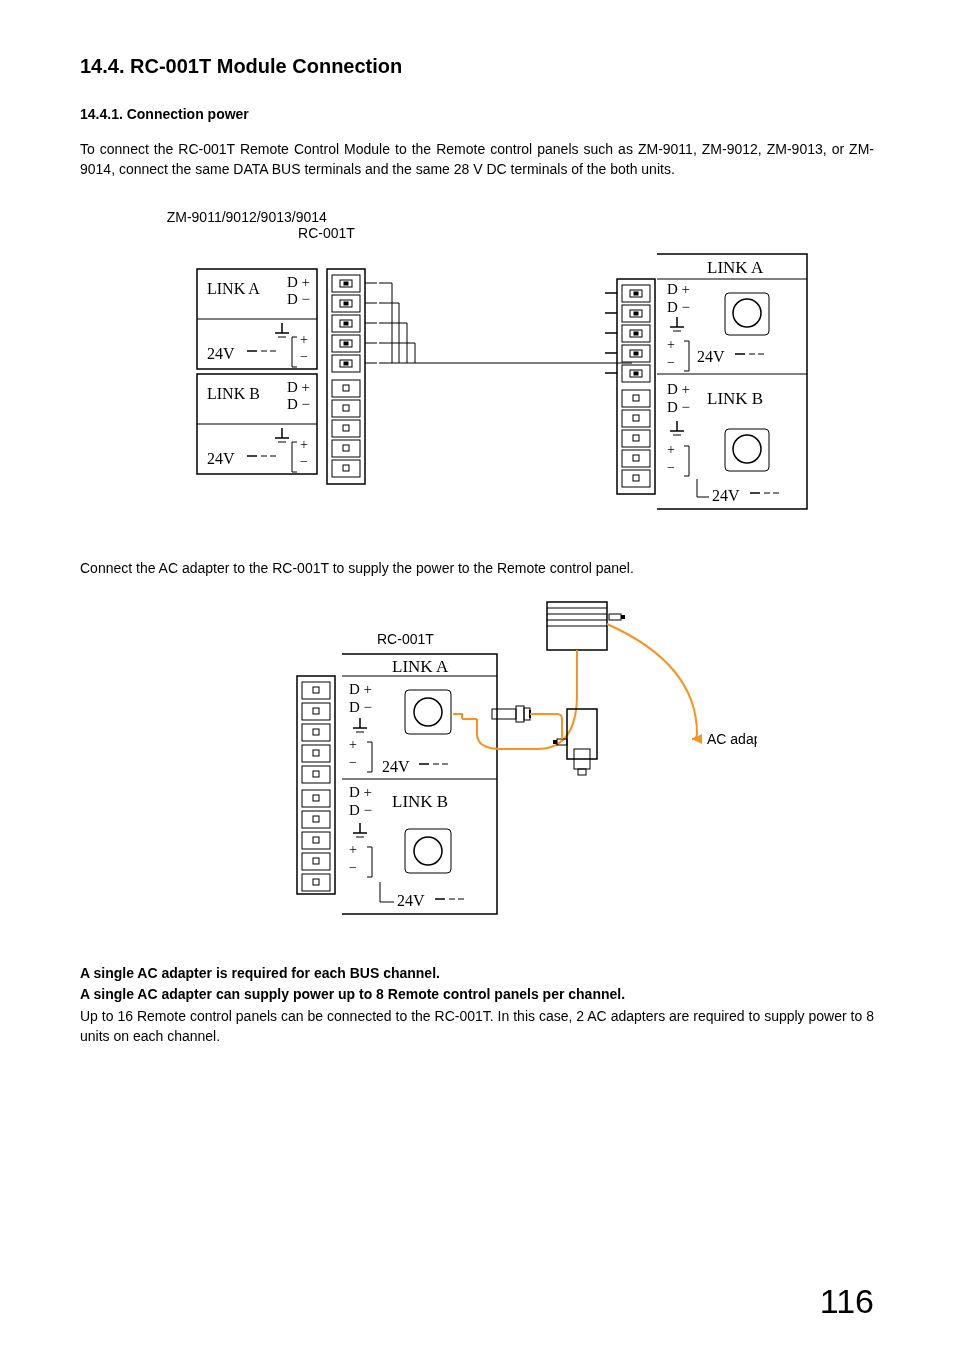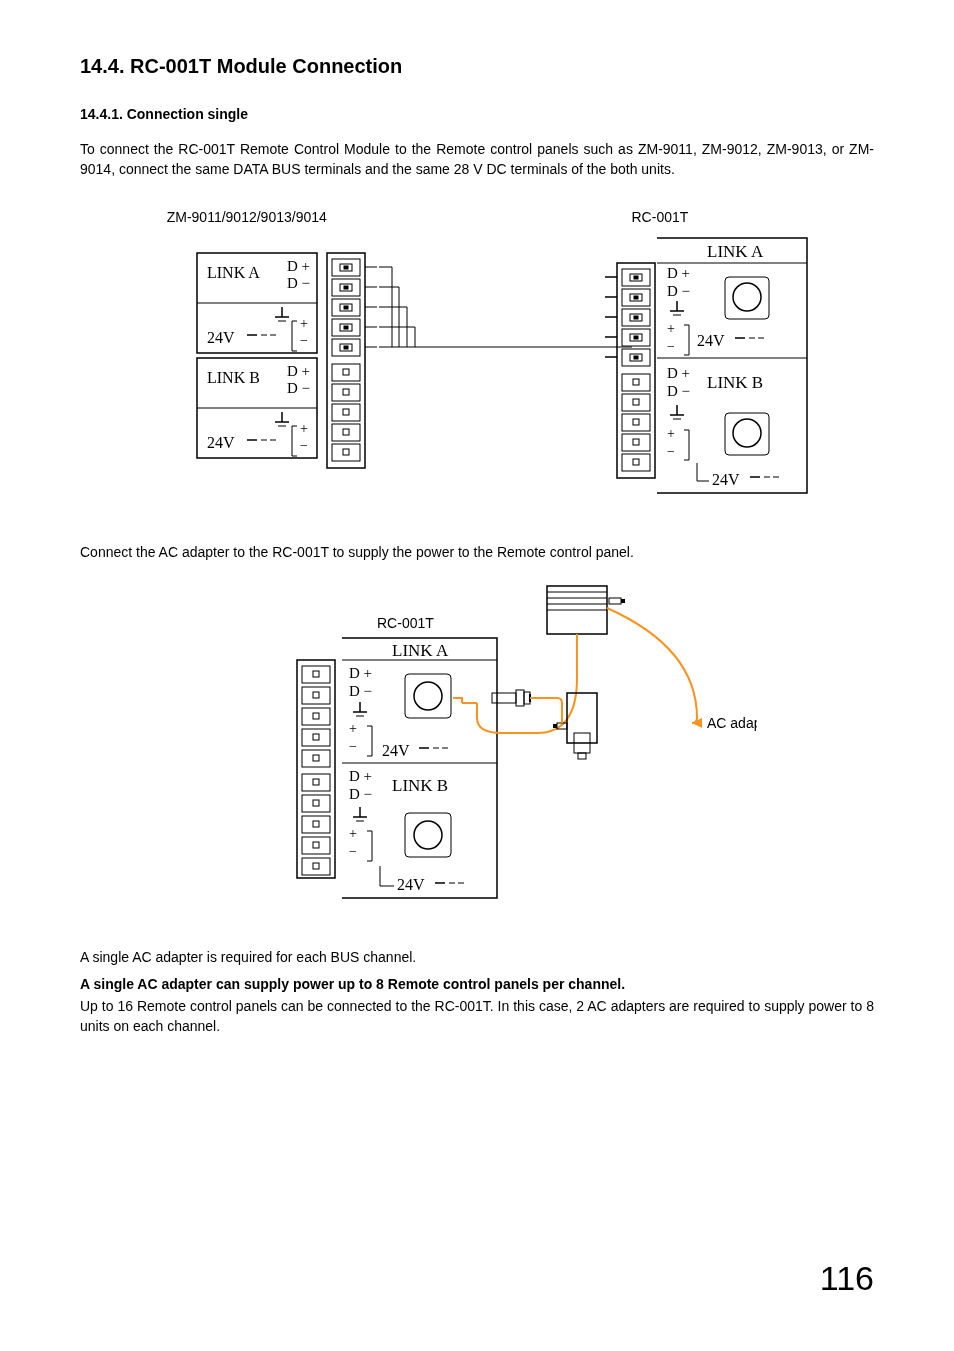--- a/index.html
+++ b/index.html
@@ -23,46 +23,47 @@
     margin: 0 0 18px 0;
   }
   p.body {
     font-size: 14px;
     margin: 0 0 10px 0;
     line-height: 1.4;
     text-align: justify;
   }
   .page-num {
     position: absolute;
-    bottom: 53px;
+    bottom: 30px;
     right: 80px;
     font-size: 34px;
     font-family: Arial, sans-serif;
   }
   .fig-wrap {
     margin: 30px auto 30px auto;
     width: 100%;
   }
   .label-row {
     display: flex;
     width: 100%;
     font-size: 14px;
     margin-bottom: 8px;
+    flex-direction: column;
   }
   .label-row .l { width: 42%; text-align: center; }
   .label-row .r { width: 52%; text-align: center; padding-left:40px;}
   
   svg { display:block; }
   .serif { font-family: "Times New Roman", Georgia, serif; }
 </style>
 </head>
 <body>
 
 <h2 class="sec-title">14.4. RC-001T Module Connection</h2>
-<h3 class="sub-title">14.4.1. Connection single</h3>
+<h3 class="sub-title">14.4.1. Connection power</h3>
 <p class="body">To connect the RC-001T Remote Control Module to the Remote control panels such as ZM-9011, ZM-9012, ZM-9013, or ZM-9014, connect the same DATA BUS terminals and the same 28 V DC terminals of the both units.</p>
 
 <div class="fig-wrap">
   <div class="label-row">
     <div class="l">ZM-9011/9012/9013/9014</div>
     <div class="r">RC-001T</div>
   </div>
   <svg width="700" height="280" viewBox="0 0 700 280" style="margin:0 auto;">
 
     <g transform="translate(70,10)">
@@ -320,17 +321,17 @@
       <rect x="0" y="0" width="30" height="50" fill="none" stroke="#000" stroke-width="1.5"></rect>
       <rect x="7" y="40" width="16" height="20" fill="none" stroke="#000"></rect>
       <rect x="11" y="60" width="8" height="6" fill="none" stroke="#000"></rect>
       <rect x="-10" y="30" width="10" height="6" fill="none" stroke="#000"></rect>
       <rect x="-14" y="31" width="4" height="4" fill="#000"></rect>
     </g>
     <path d="M333 120 L360 120 Q365 120 365 125 L365 145" fill="none" stroke="#f7931e" stroke-width="2"></path>
   </svg>
 </div>
 
-<p class="body" style="margin-bottom:8px;">A single AC adapter is required for each BUS channel.</p>
+<p class="body" style="margin-bottom:2px;font-weight:bold;">A single AC adapter is required for each BUS channel.</p>
 <p class="body" style="margin-bottom:2px;font-weight:bold;">A single AC adapter can supply power up to 8 Remote control panels per channel.</p>
 <p class="body">Up to 16 Remote control panels can be connected to the RC-001T. In this case, 2 AC adapters are required to supply power to 8 units on each channel.</p>
 
 <div class="page-num">116</div>
 
 </body></html>

